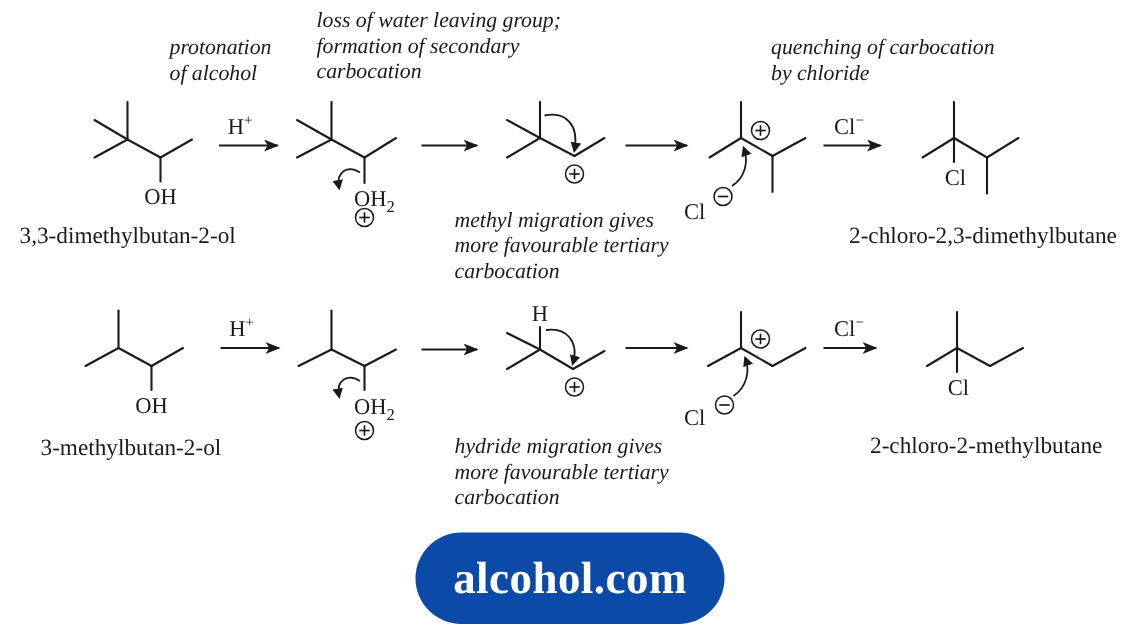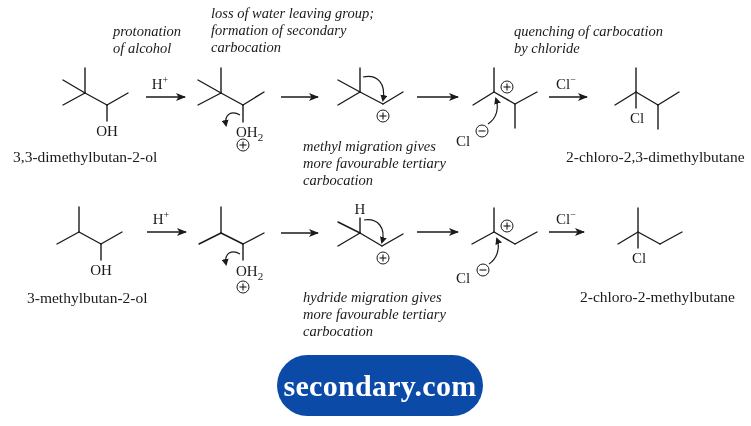--- a/index.html
+++ b/index.html
@@ -199,14 +199,14 @@
     <line class="bond" x1="638" y1="208" x2="638" y2="248"></line>
     <line class="bond" x1="618" y1="244" x2="638" y2="232"></line>
     <line class="bond" x1="638" y1="232" x2="660" y2="244"></line>
     <line class="bond" x1="660" y1="244" x2="682" y2="232"></line>
     <text class="atom" x="639" y="263" text-anchor="middle">Cl</text>
   </g>
   <text class="name" x="580" y="302">2-chloro-2-methylbutane</text>
 </svg>
 
 <div class="pill">
-  <span>secondary.com</span>
+  <span>alcohol.com</span>
 </div>
 
 </body></html>

